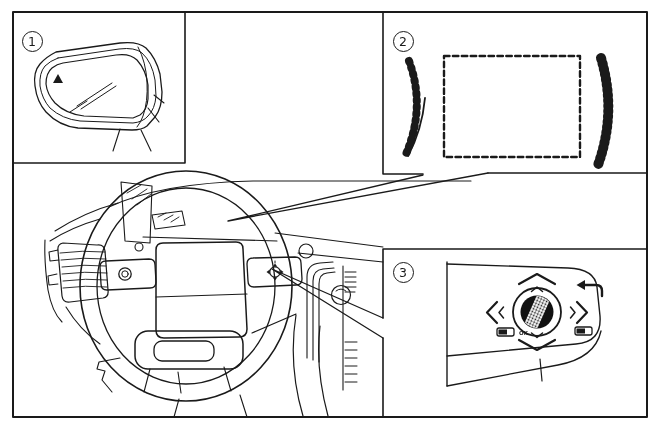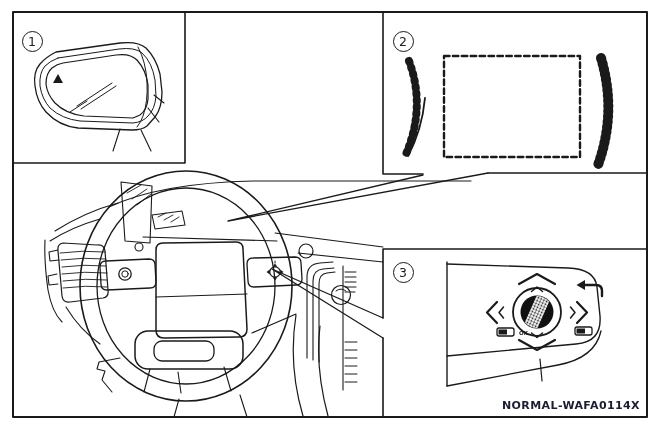--- a/index.html
+++ b/index.html
@@ -176,15 +176,14 @@
 <div class="num" style="left:21.5px;top:30.5px;">
   <span>1</span>
 </div>
 <div class="num" style="left:392.5px;top:30.5px;">
   <span>2</span>
 </div>
 <div class="num" style="left:392.5px;top:261.5px;">
   <span>3</span>
 </div>
 
-<div class="code">NORMAL-WAFA0114X</div>
 
 </div>
 
 </body></html>

